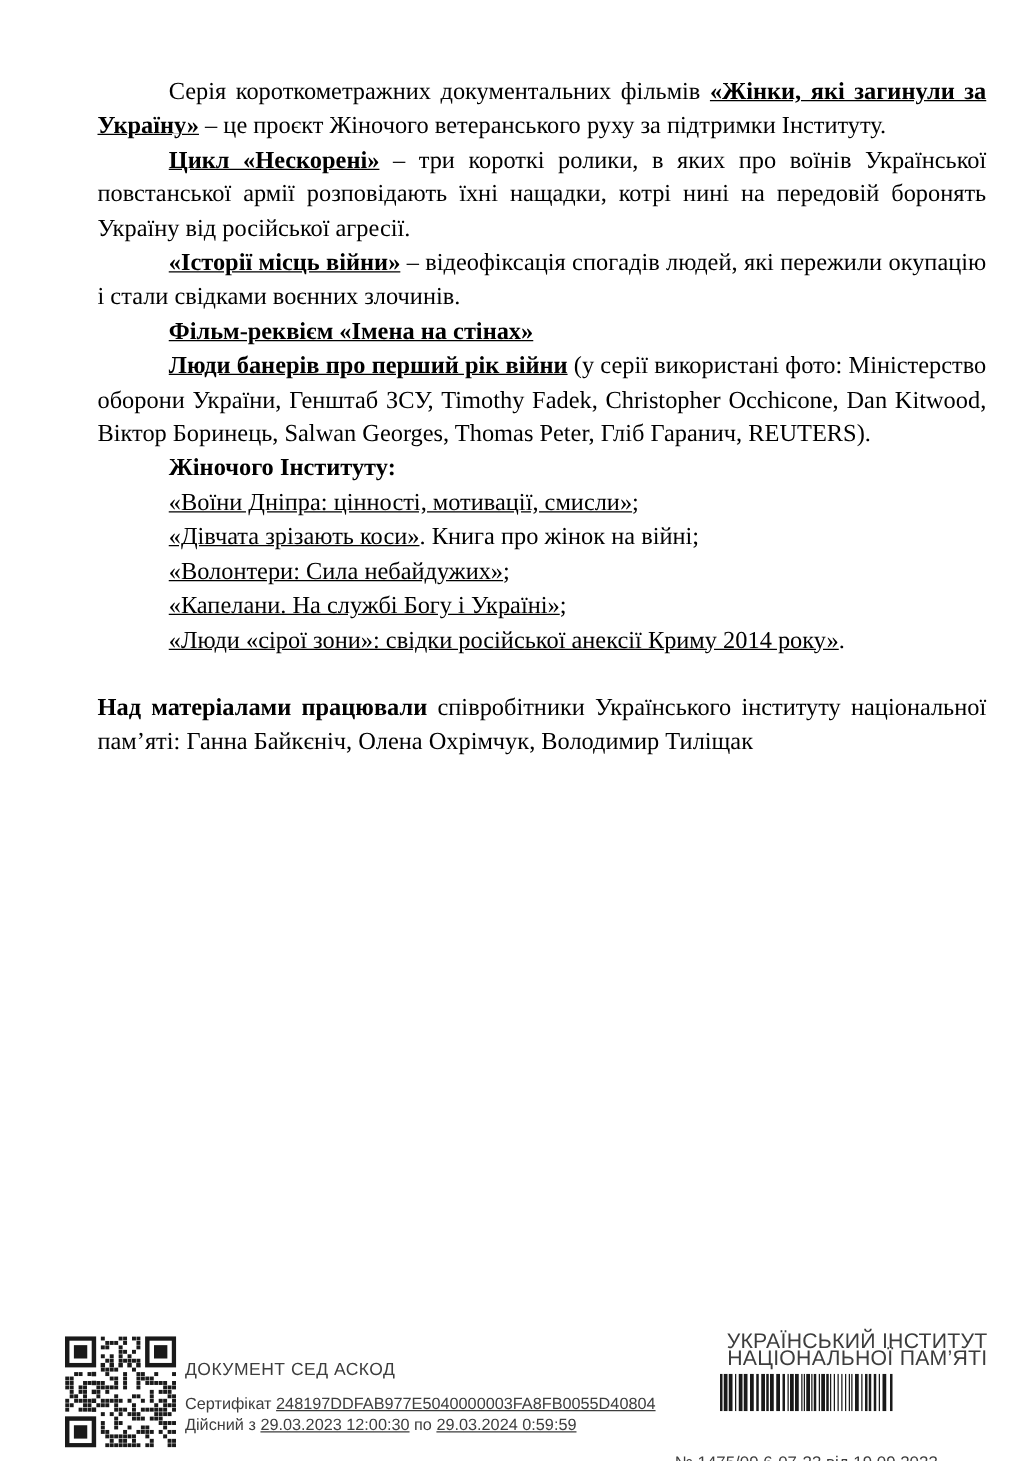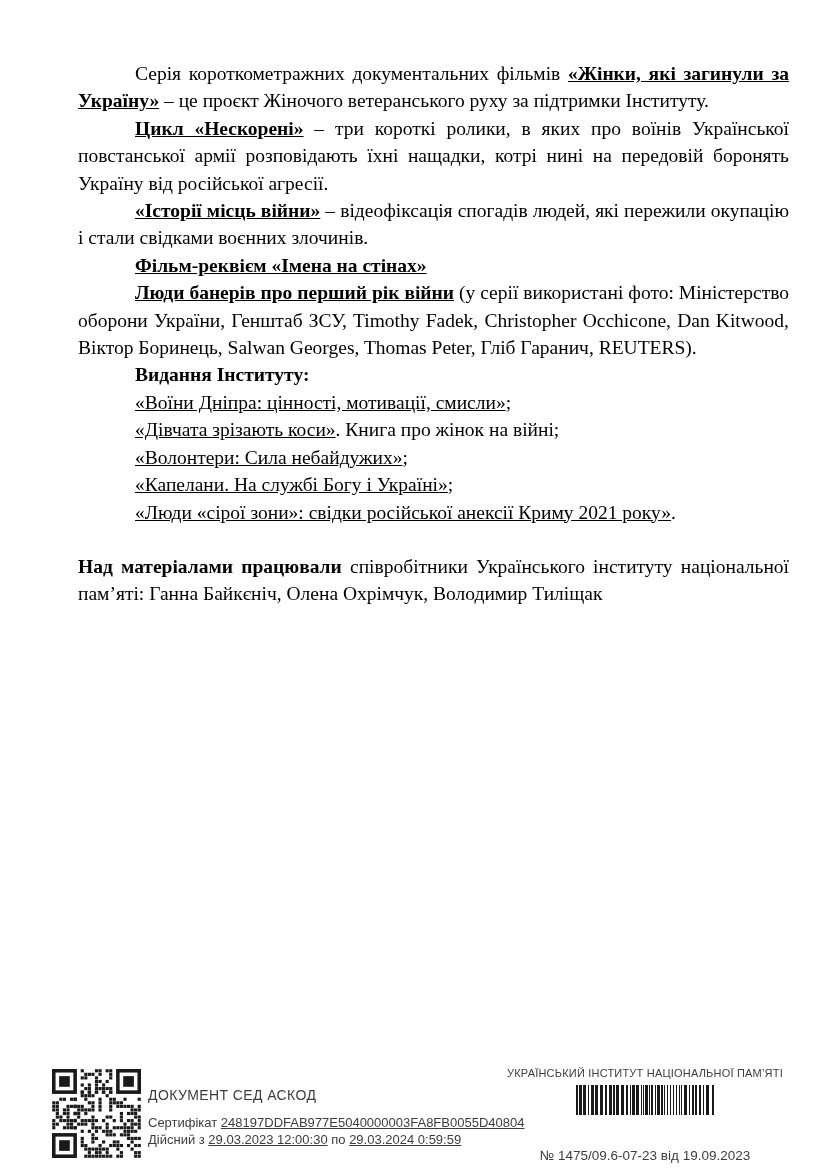--- a/index.html
+++ b/index.html
@@ -26,53 +26,53 @@
   .sig{
     position:absolute;left:148px;top:1066px;width:350px;
     font-family:"Liberation Sans","DejaVu Sans",sans-serif;color:#3d3d3d;
   }
   .sig-system{font-size:14px;letter-spacing:.4px;line-height:15px;margin-bottom:11px;margin-top:22px;}
   .sig-line{font-size:13px;line-height:17px;white-space:nowrap;}
   .reg{
     position:absolute;left:500px;top:1066px;width:290px;text-align:center;
     font-family:"Liberation Sans","DejaVu Sans",sans-serif;color:#3d3d3d;
   }
-  .reg-org{font-size:11px;letter-spacing:.2px;line-height:14px;}
+  .reg-org{font-size:17px;letter-spacing:.2px;line-height:14px;text-align:right;}
   .reg-barcode{display:block;margin:5px auto 4px;}
   .reg-num{font-size:13.5px;margin-top:33px;}
 </style>
 </head>
 <body>
 
 <div class="page">
 
   <div class="content">
 
     <p><span>Серія короткометражних документальних фільмів </span><span class="bu">«Жінки, які загинули за Україну»</span><span> – це проєкт Жіночого ветеранського руху за підтримки Інституту.</span></p>
 
     <p><span class="bu">Цикл «Нескорені»</span><span> – три короткі ролики, в яких про воїнів Української повстанської армії розповідають їхні нащадки, котрі нині на передовій боронять Україну від російської агресії.</span></p>
 
     <p><span class="bu">«Історії місць війни»</span><span> – відеофіксація спогадів людей, які пережили окупацію і стали свідками воєнних злочинів.</span></p>
 
     <p><span class="bu">Фільм-реквієм «Імена на стінах»</span></p>
 
     <p><span class="bu">Люди банерів про перший рік війни</span><span> (у серії використані фото: Міністерство оборони України, Генштаб ЗСУ, Timothy Fadek, Christopher Occhicone, Dan Kitwood, Віктор Боринець, Salwan Georges, Thomas Peter, Гліб Гаранич, REUTERS).</span></p>
 
-    <p><span class="b">Видання Інституту:</span></p>
+    <p><span class="b">Жіночого Інституту:</span></p>
 
     <p><span class="u">«Воїни Дніпра: цінності, мотивації, смисли»</span><span>;</span></p>
 
     <p><span class="u">«Дівчата зрізають коси»</span><span>. Книга про жінок на війні;</span></p>
 
 
     <p><span class="u">«Волонтери: Сила небайдужих»</span><span>;</span></p>
 
     <p><span class="u">«Капелани. На службі Богу і Україні»</span><span>;</span></p>
 
-    <p><span class="u">«Люди «сірої зони»: свідки російської анексії Криму 2021 року»</span><span>.</span></p>
+    <p><span class="u">«Люди «сірої зони»: свідки російської анексії Криму 2014 року»</span><span>.</span></p>
 
     <p class="credits"><span class="b">Над матеріалами працювали</span><span> співробітники Українського інституту національної пам’яті: Ганна Байкєніч, Олена Охрімчук, Володимир Тиліщак</span></p>
 
   </div>
 
   <div class="qr-wrap">
     <svg id="qr-svg" width="89" height="89" viewBox="0 0 88 88">
         <rect x="0" y="0" width="88" height="88" fill="#ffffff"></rect>
         <rect x="0" y="0" width="24.64" height="24.64" fill="#1a1a1a"></rect>
         <rect x="3.52" y="3.52" width="17.6" height="17.6" fill="#ffffff"></rect>

